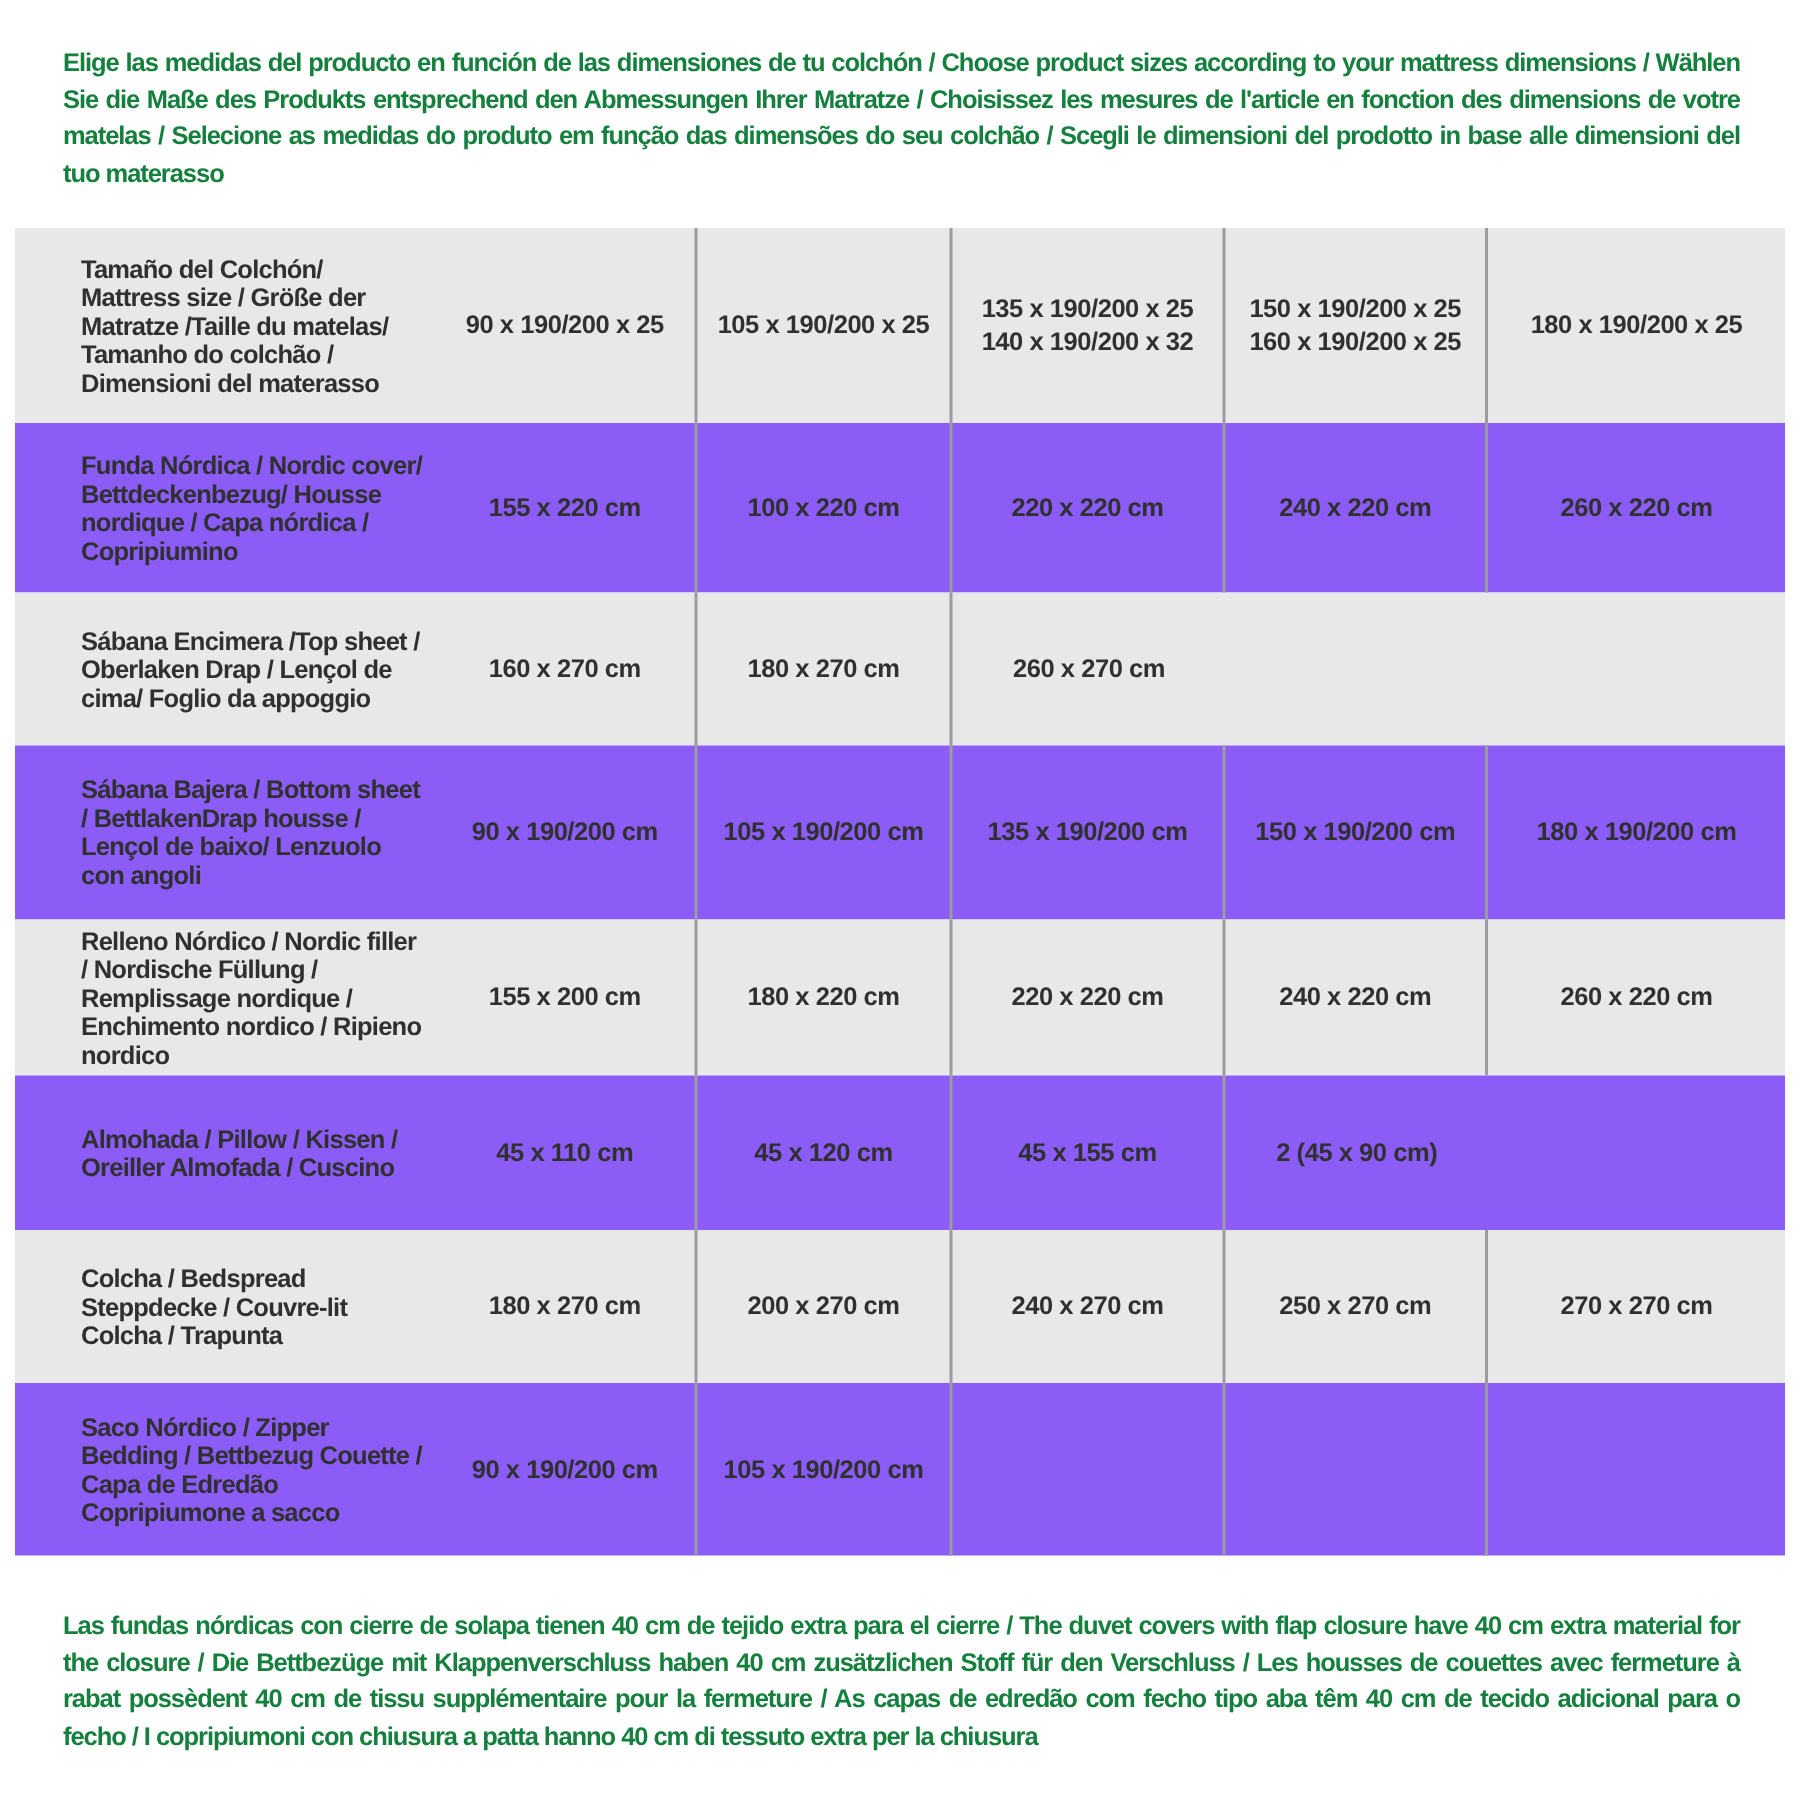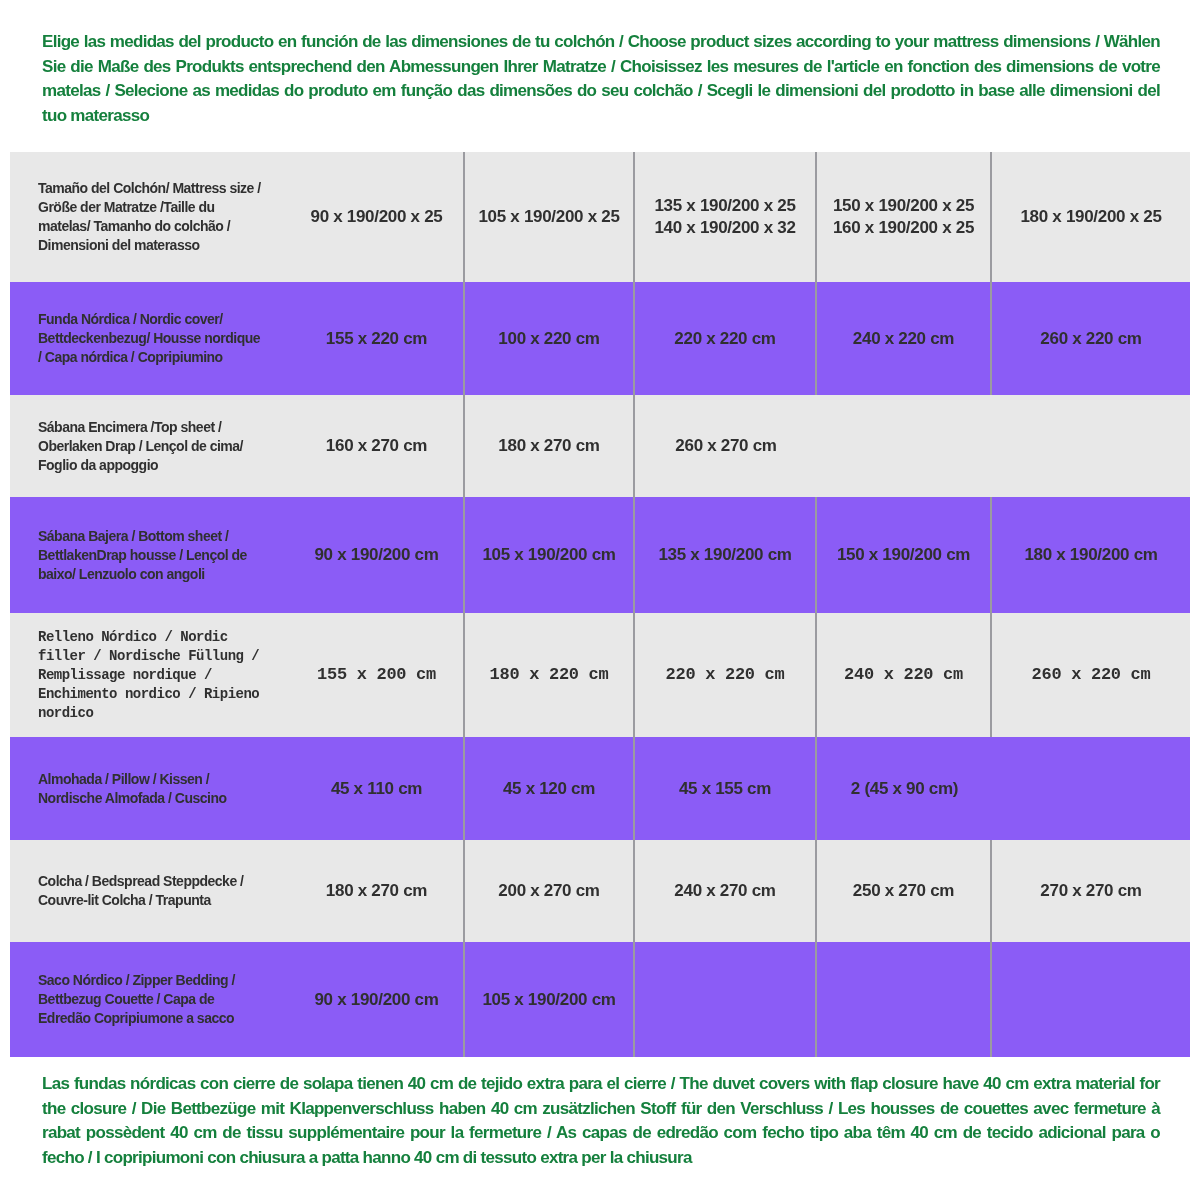--- a/index.html
+++ b/index.html
@@ -23,33 +23,33 @@
   .row{
     display:grid;
     grid-template-columns:280px 175px 170px 182px 175px 198px;
   }
   .row.gray{background:#e8e8e8;}
   .row.white{background:#8b5cf6;}
   .r0{height:130px;}
   .r1{height:113px;}
   .r2{height:102px;}
   .r3{height:116px;}
-  .r4{height:124px;font-family:Liberation Mono, monospace;}
+  .r4{height:104px;}
   .r5{height:103px;}
   .r6{height:102px;}
   .r7{height:115px;}
 
   .cell{
     display:flex;flex-direction:column;justify-content:center;
     min-width:0;
   }
   .cell.label{
     align-items:flex-start;text-align:left;
-    padding-left:28px;
-    font-size:14px;line-height:19px;letter-spacing:-0.5px;
+    padding-left:44px;
+    font-size:17px;line-height:19px;letter-spacing:-0.5px;
   }
   .cell.label .lbl{max-width:228px;}
   .cell.val{
     align-items:center;text-align:center;
     font-size:17px;line-height:22px;letter-spacing:-0.3px;
   }
   .cell.val:not(:last-child){border-right:2px solid #9b9ba0;}
 </style>
 </head>
 <body>
@@ -159,21 +159,21 @@
       <div class="cell val">
           <div>240 x 220 cm</div>
         </div>
       <div class="cell val">
           <div>260 x 220 cm</div>
         </div>
     </div>
 
     <div class="row white r5">
       <div class="cell label">
-        <div class="lbl">Almohada / Pillow / Kissen / Nordische Almofada / Cuscino</div>
+        <div class="lbl">Almohada / Pillow / Kissen / Oreiller Almofada / Cuscino</div>
       </div>
       <div class="cell val">
           <div>45 x 110 cm</div>
         </div>
       <div class="cell val">
           <div>45 x 120 cm</div>
         </div>
       <div class="cell val">
           <div>45 x 155 cm</div>
         </div>

